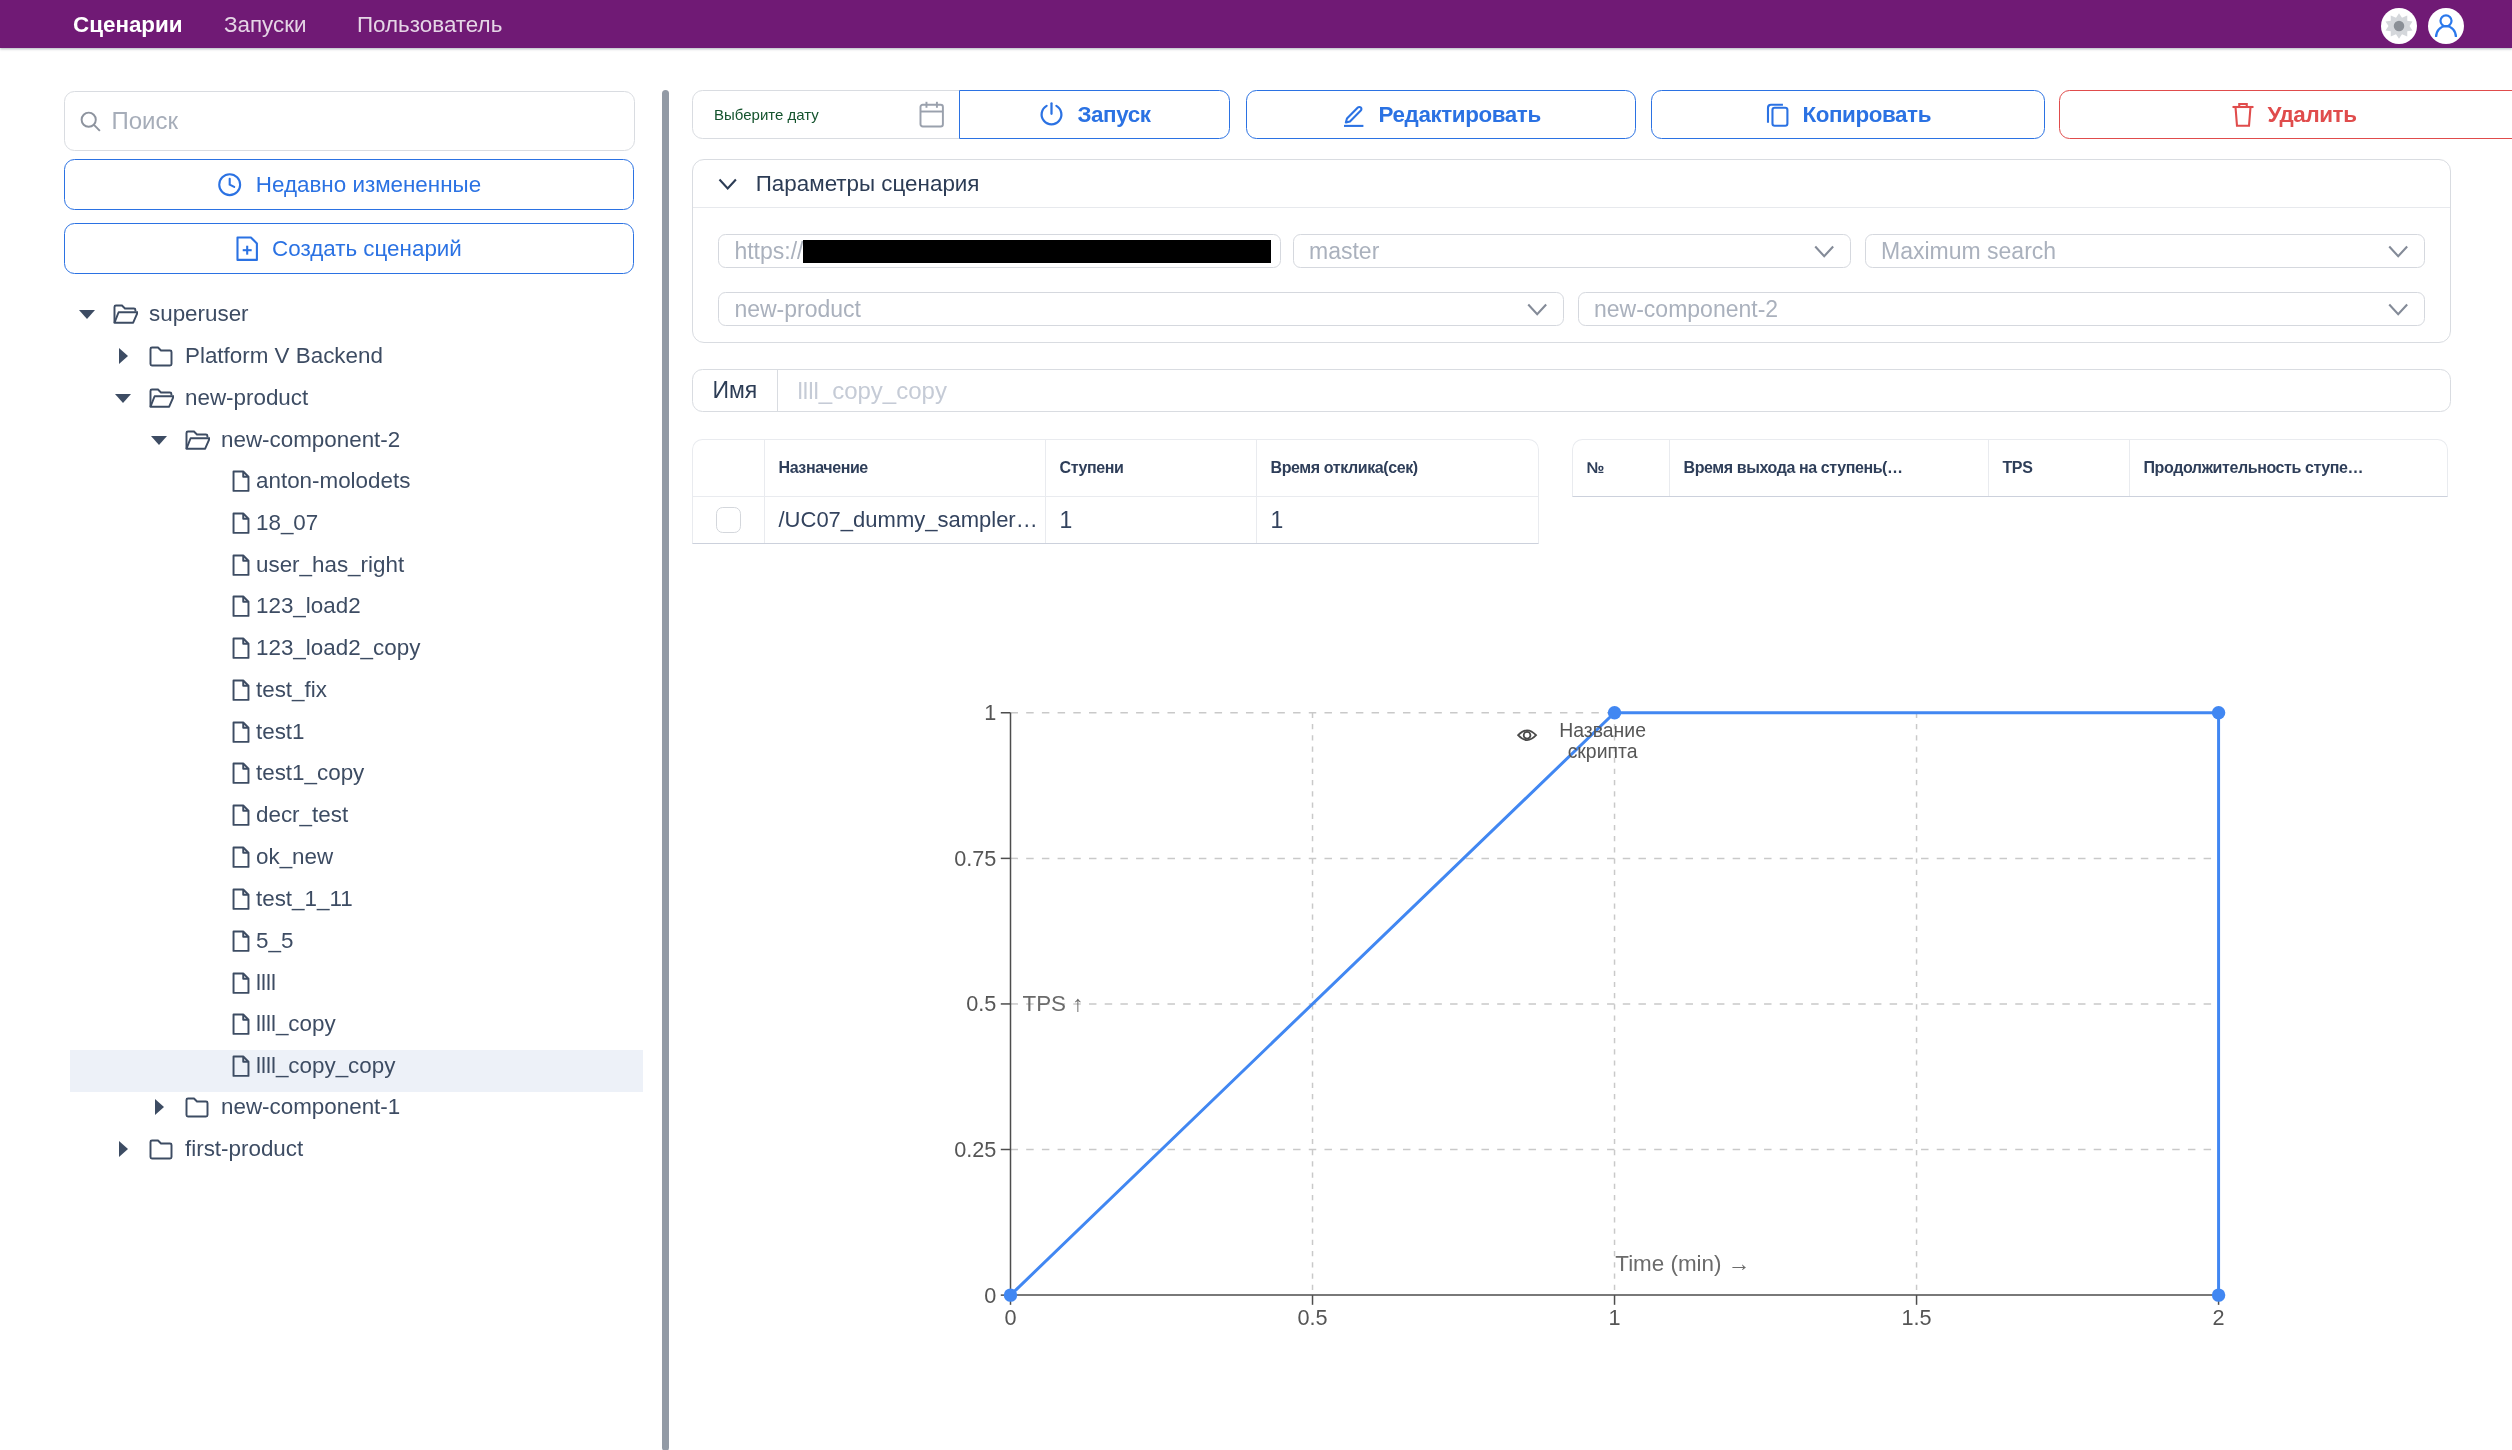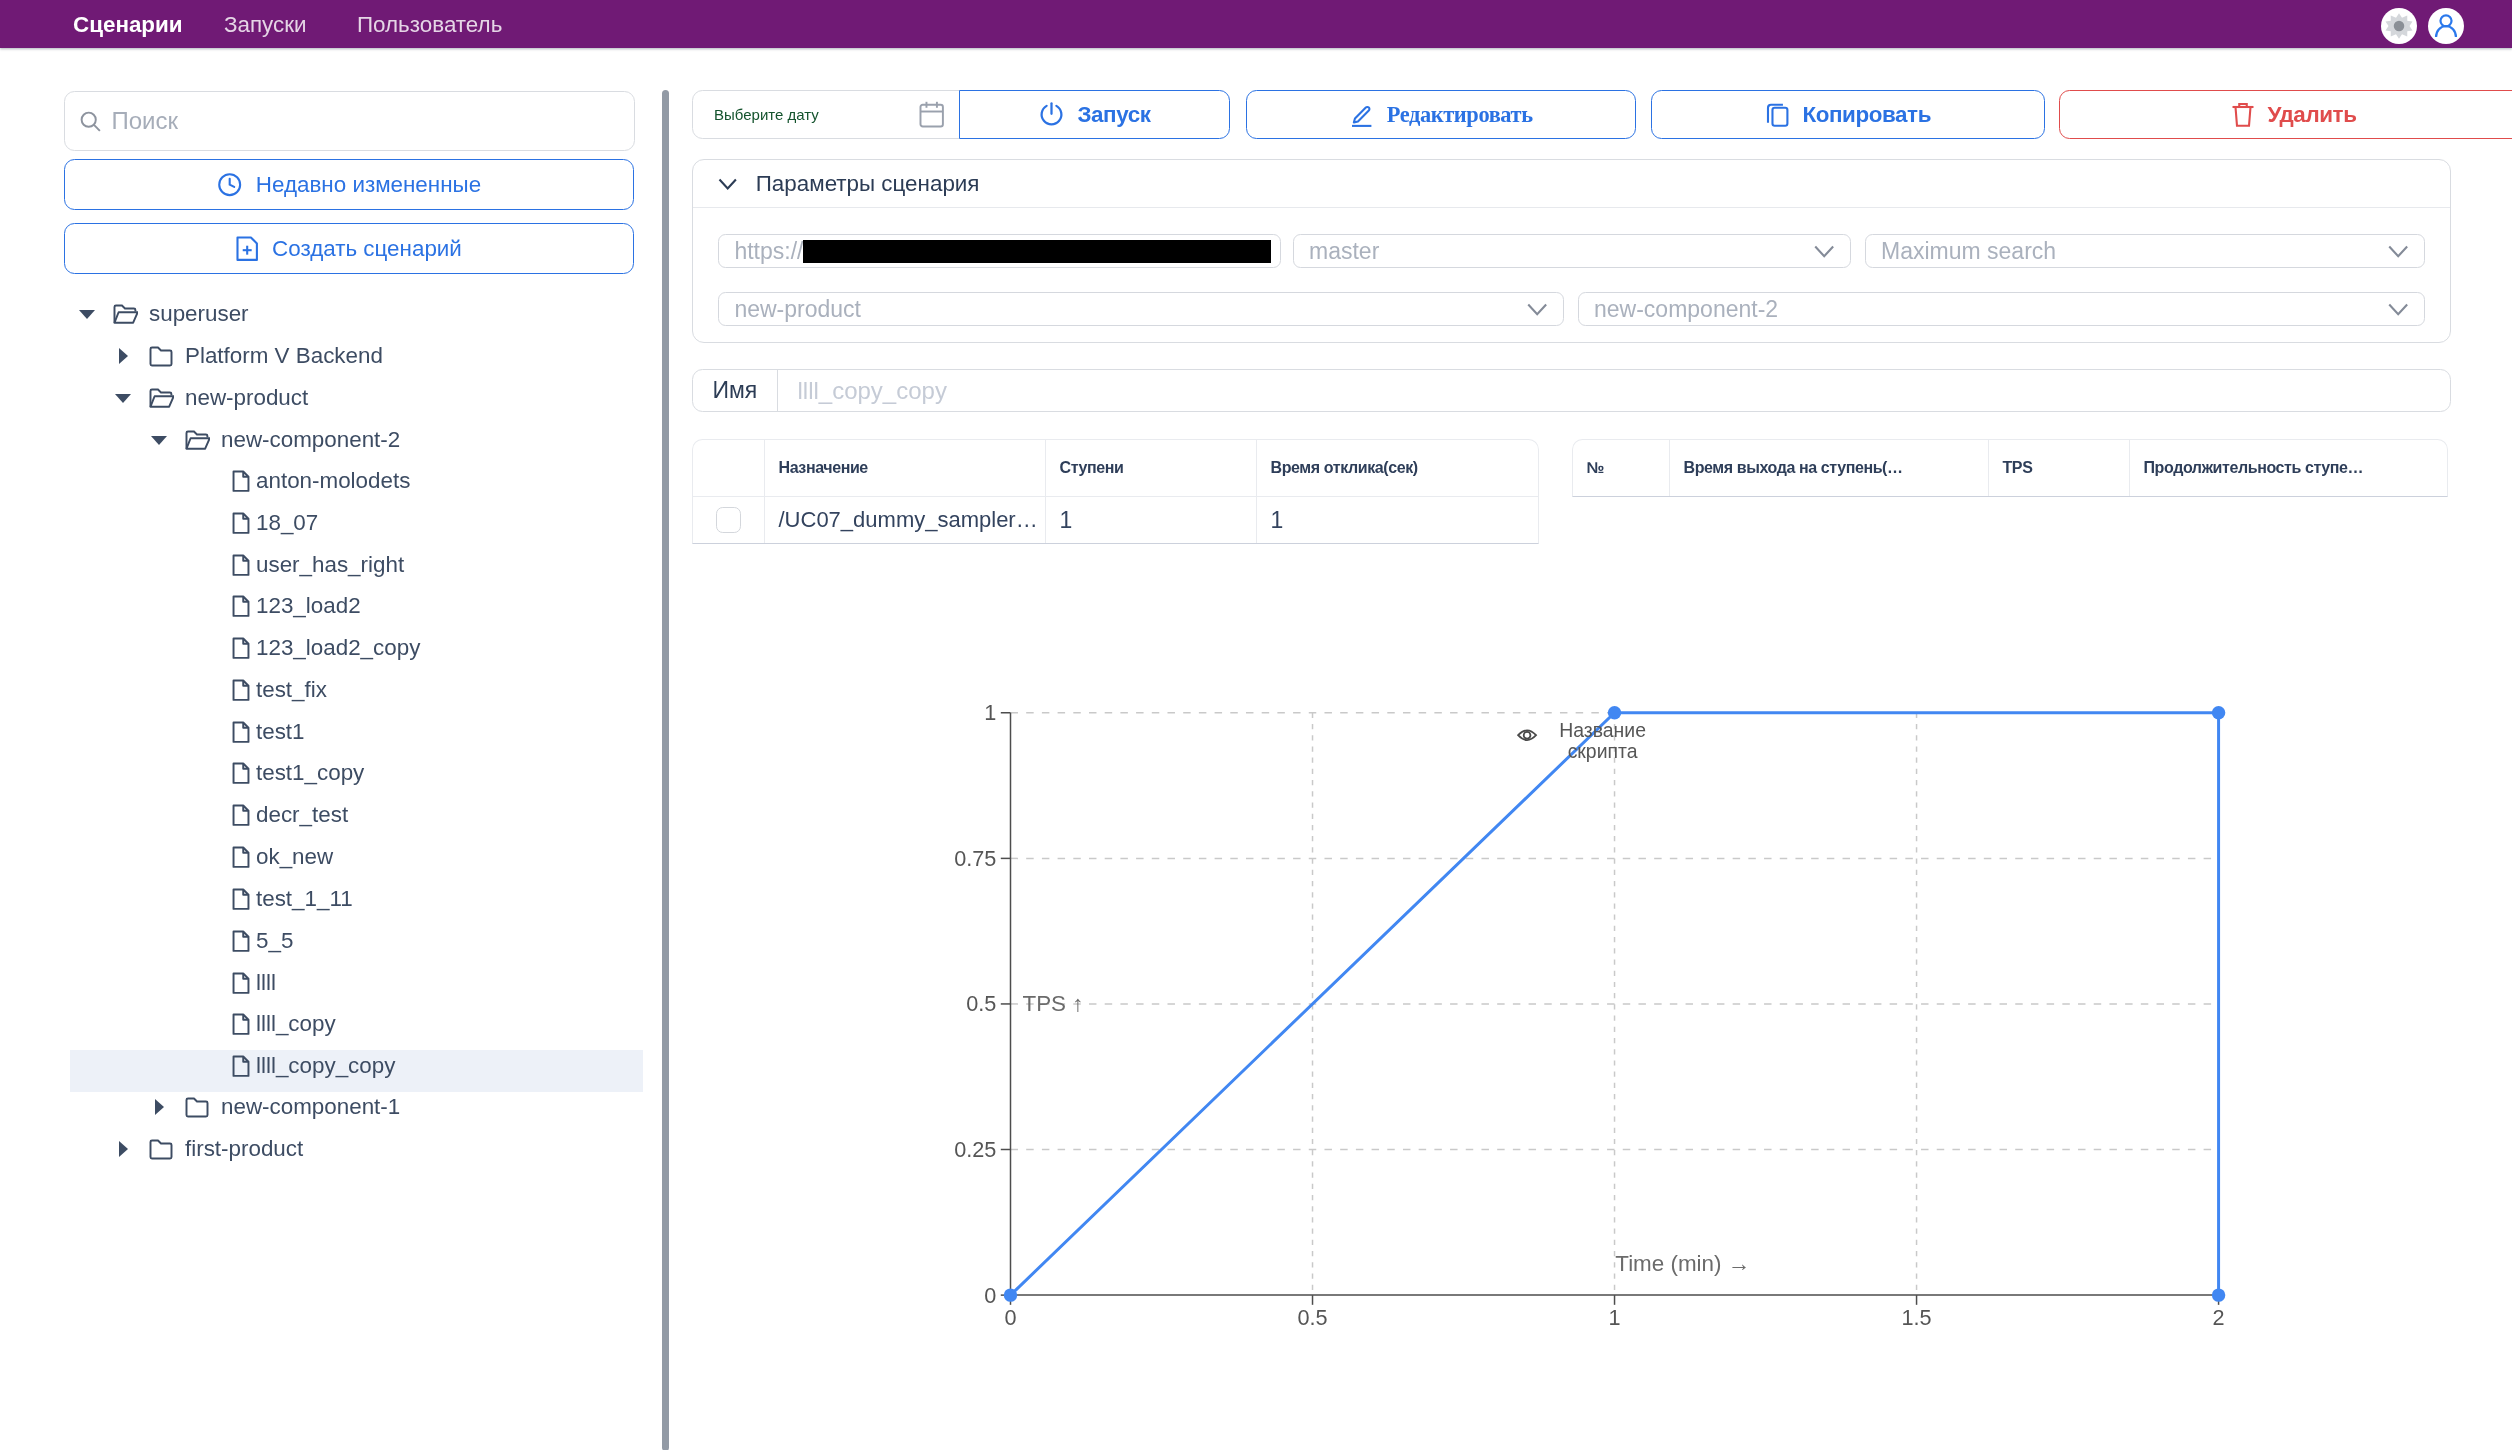--- a/index.html
+++ b/index.html
@@ -236,21 +236,21 @@
       <line x1="24" y1="1" x2="24" y2="9"></line>
     </svg>
 </div>
 <div class="mbtn" style="left:959px; width:271px; border-radius:0 10.5px 10.5px 0;">
   <svg width="27" height="27" viewBox="0 0 36 36" fill="none" stroke="#2b72e3" stroke-width="3">
       <path d="M11.5 6.5 A 13.2 13.2 0 1 0 24.5 6.5" stroke-linecap="round"></path>
       <line x1="18" y1="3" x2="18" y2="17" stroke-linecap="round"></line>
     </svg>
   <span>Запуск</span>
 </div>
-<div class="mbtn" style="left:1246px; width:390px;font-family:Liberation Serif, serif;">
+<div class="mbtn" style="left:1246px; width:390px;">
   <svg width="25.4" height="25.4" viewBox="0 0 34 34" fill="none" stroke="#2b72e3" stroke-width="2.8">
       <path d="M8 22 L22.5 7.5 A 2.8 2.8 0 0 1 26.5 7.5 A 2.8 2.8 0 0 1 26.5 11.5 L12 26 L6.5 27.5 Z" stroke-linejoin="round"></path>
       <line x1="4" y1="32" x2="30" y2="32"></line>
     </svg>
   <span>Редактировать</span>
 </div>
 <div class="mbtn" style="left:1651px; width:394px;">
   <svg width="25.4" height="27" viewBox="0 0 34 36" fill="none" stroke="#2b72e3" stroke-width="2.8">
       <rect x="10" y="9" width="20" height="24" rx="3"></rect>
       <path d="M24 5 L8 5 A 4 4 0 0 0 4 9 L4 29"></path>

